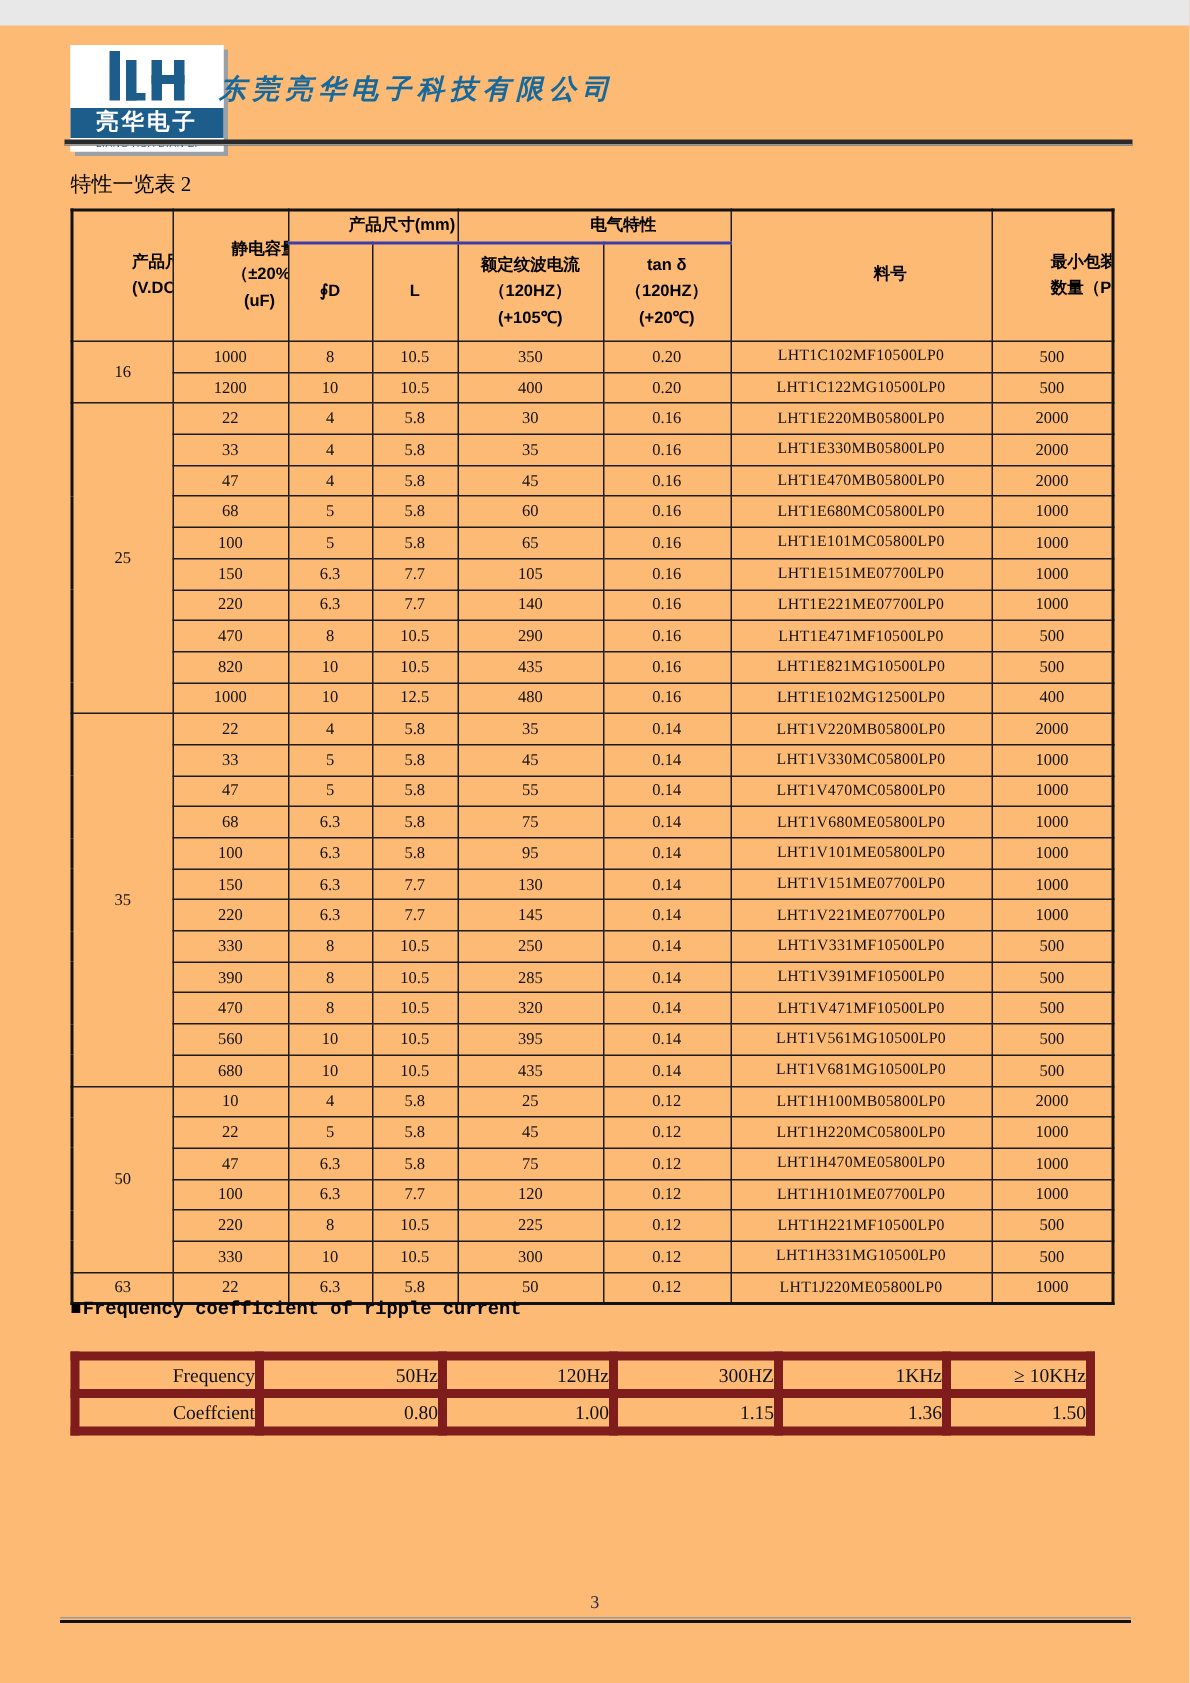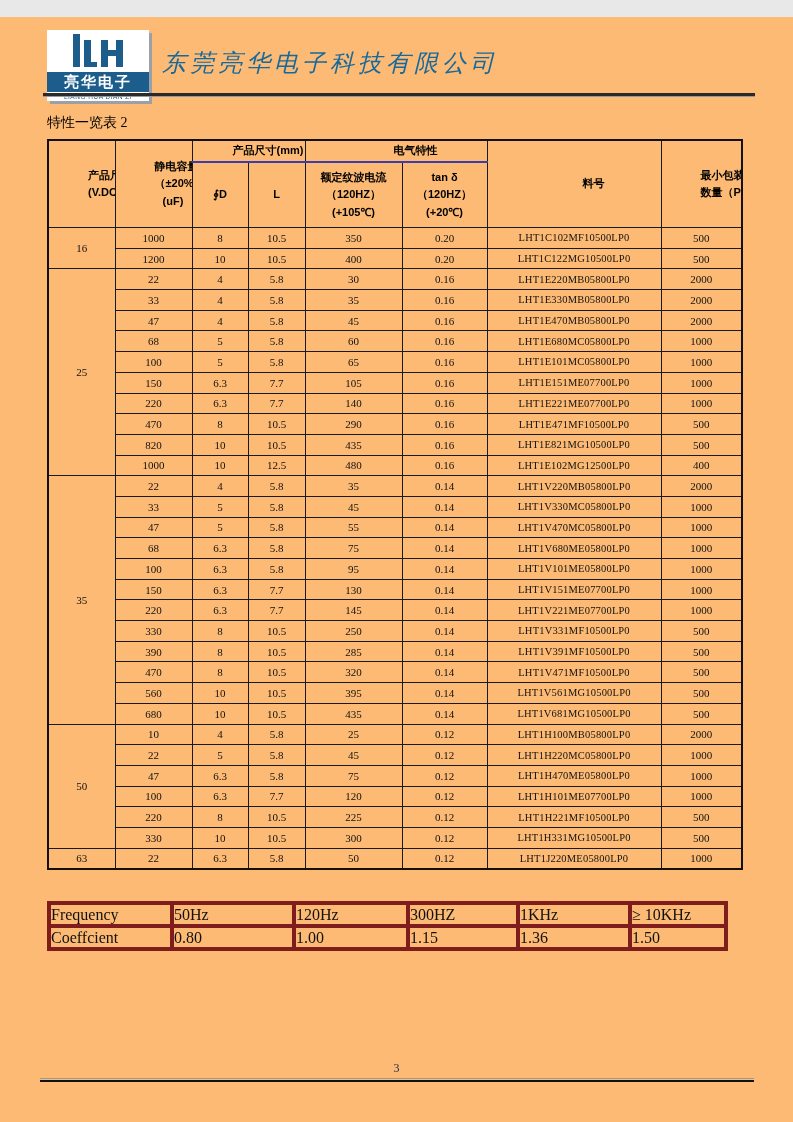--- a/index.html
+++ b/index.html
@@ -18,23 +18,23 @@
   .logo-band {
     height:20px; background:#1d5d8c; color:#fff; text-align:center;
     font-family:"Liberation Sans", sans-serif; font-weight:bold;
     font-size:15px; line-height:20px; letter-spacing:2px;
   }
   .logo-caption {
     height:9px; text-align:center; color:#1d5d8c; background:#fff;
     font-family:"Liberation Sans", sans-serif; font-size:6.5px; line-height:9px; letter-spacing:0.5px;
   }
   .company-name {
-    position:absolute; left:162px; top:30px;
-    font-family:"DejaVu Serif", serif; font-style:italic; font-weight:normal;
-    font-size:24px; color:#17699c; letter-spacing:4px; white-space:nowrap;
+    position:absolute; left:146px; top:30px;
+    font-family:"DejaVu Serif", serif; font-style:italic; font-weight:bold;
+    font-size:18px; color:#17699c; letter-spacing:4px; white-space:nowrap;
   }
   .header-rule {
     position:absolute; left:43px; top:76px; width:712px; height:3px;
     background:#2a2a2a; border-bottom:1px solid #999;
   }
 
   
   .doc-title { position:absolute; left:47px; top:97px; font-size:14px; color:#000; }
 
   
@@ -63,22 +63,22 @@
     position:absolute; left:47px; top:849px;
     font-family:"Liberation Mono", monospace; font-weight:bold; font-size:12.5px;
     color:#000; white-space:nowrap;
   }
   .freq-heading .bullet { font-size:12px; margin-right:1px; }
   .freq-table {
     position:absolute; left:47px; top:884px; width:677px;
     border-collapse:collapse; table-layout:fixed; border:1.5px solid #111;
   }
   .freq-table td {
-    border:4px solid #7f1d1d; height:19px; text-align:left;
-    font-size:16px; padding:0; white-space:nowrap;
+    border:6px solid #7f1d1d; height:19px; text-align:right;
+    font-size:13px; padding:0; white-space:nowrap;
   }
 
   
   .page-number {
     position:absolute; left:0; top:1044px; width:100%;
     text-align:center; font-size:12px; color:#1a2a4a;
   }
   .footer-rule {
     position:absolute; left:40px; top:1061px; width:714px; height:1px;
     border-top:1px solid #999; border-bottom:2.5px solid #111;
@@ -440,20 +440,23 @@
           <td>6.3</td>
           <td>5.8</td>
           <td>50</td>
           <td>0.12</td>
           <td class="part-cell">LHT1J220ME05800LP0</td>
           <td>1000</td>
         </tr>
       </tbody>
   </table>
 
+  <div class="freq-heading">
+    <span class="bullet">■</span><span>Frequency coefficient of ripple current</span>
+  </div>
   <table class="freq-table">
     <colgroup>
       <col style="width:123px">
         <col style="width:122px">
         <col style="width:114px">
       <col style="width:110px">
         <col style="width:112px">
         <col style="width:96px">
     </colgroup>
     <tbody>

